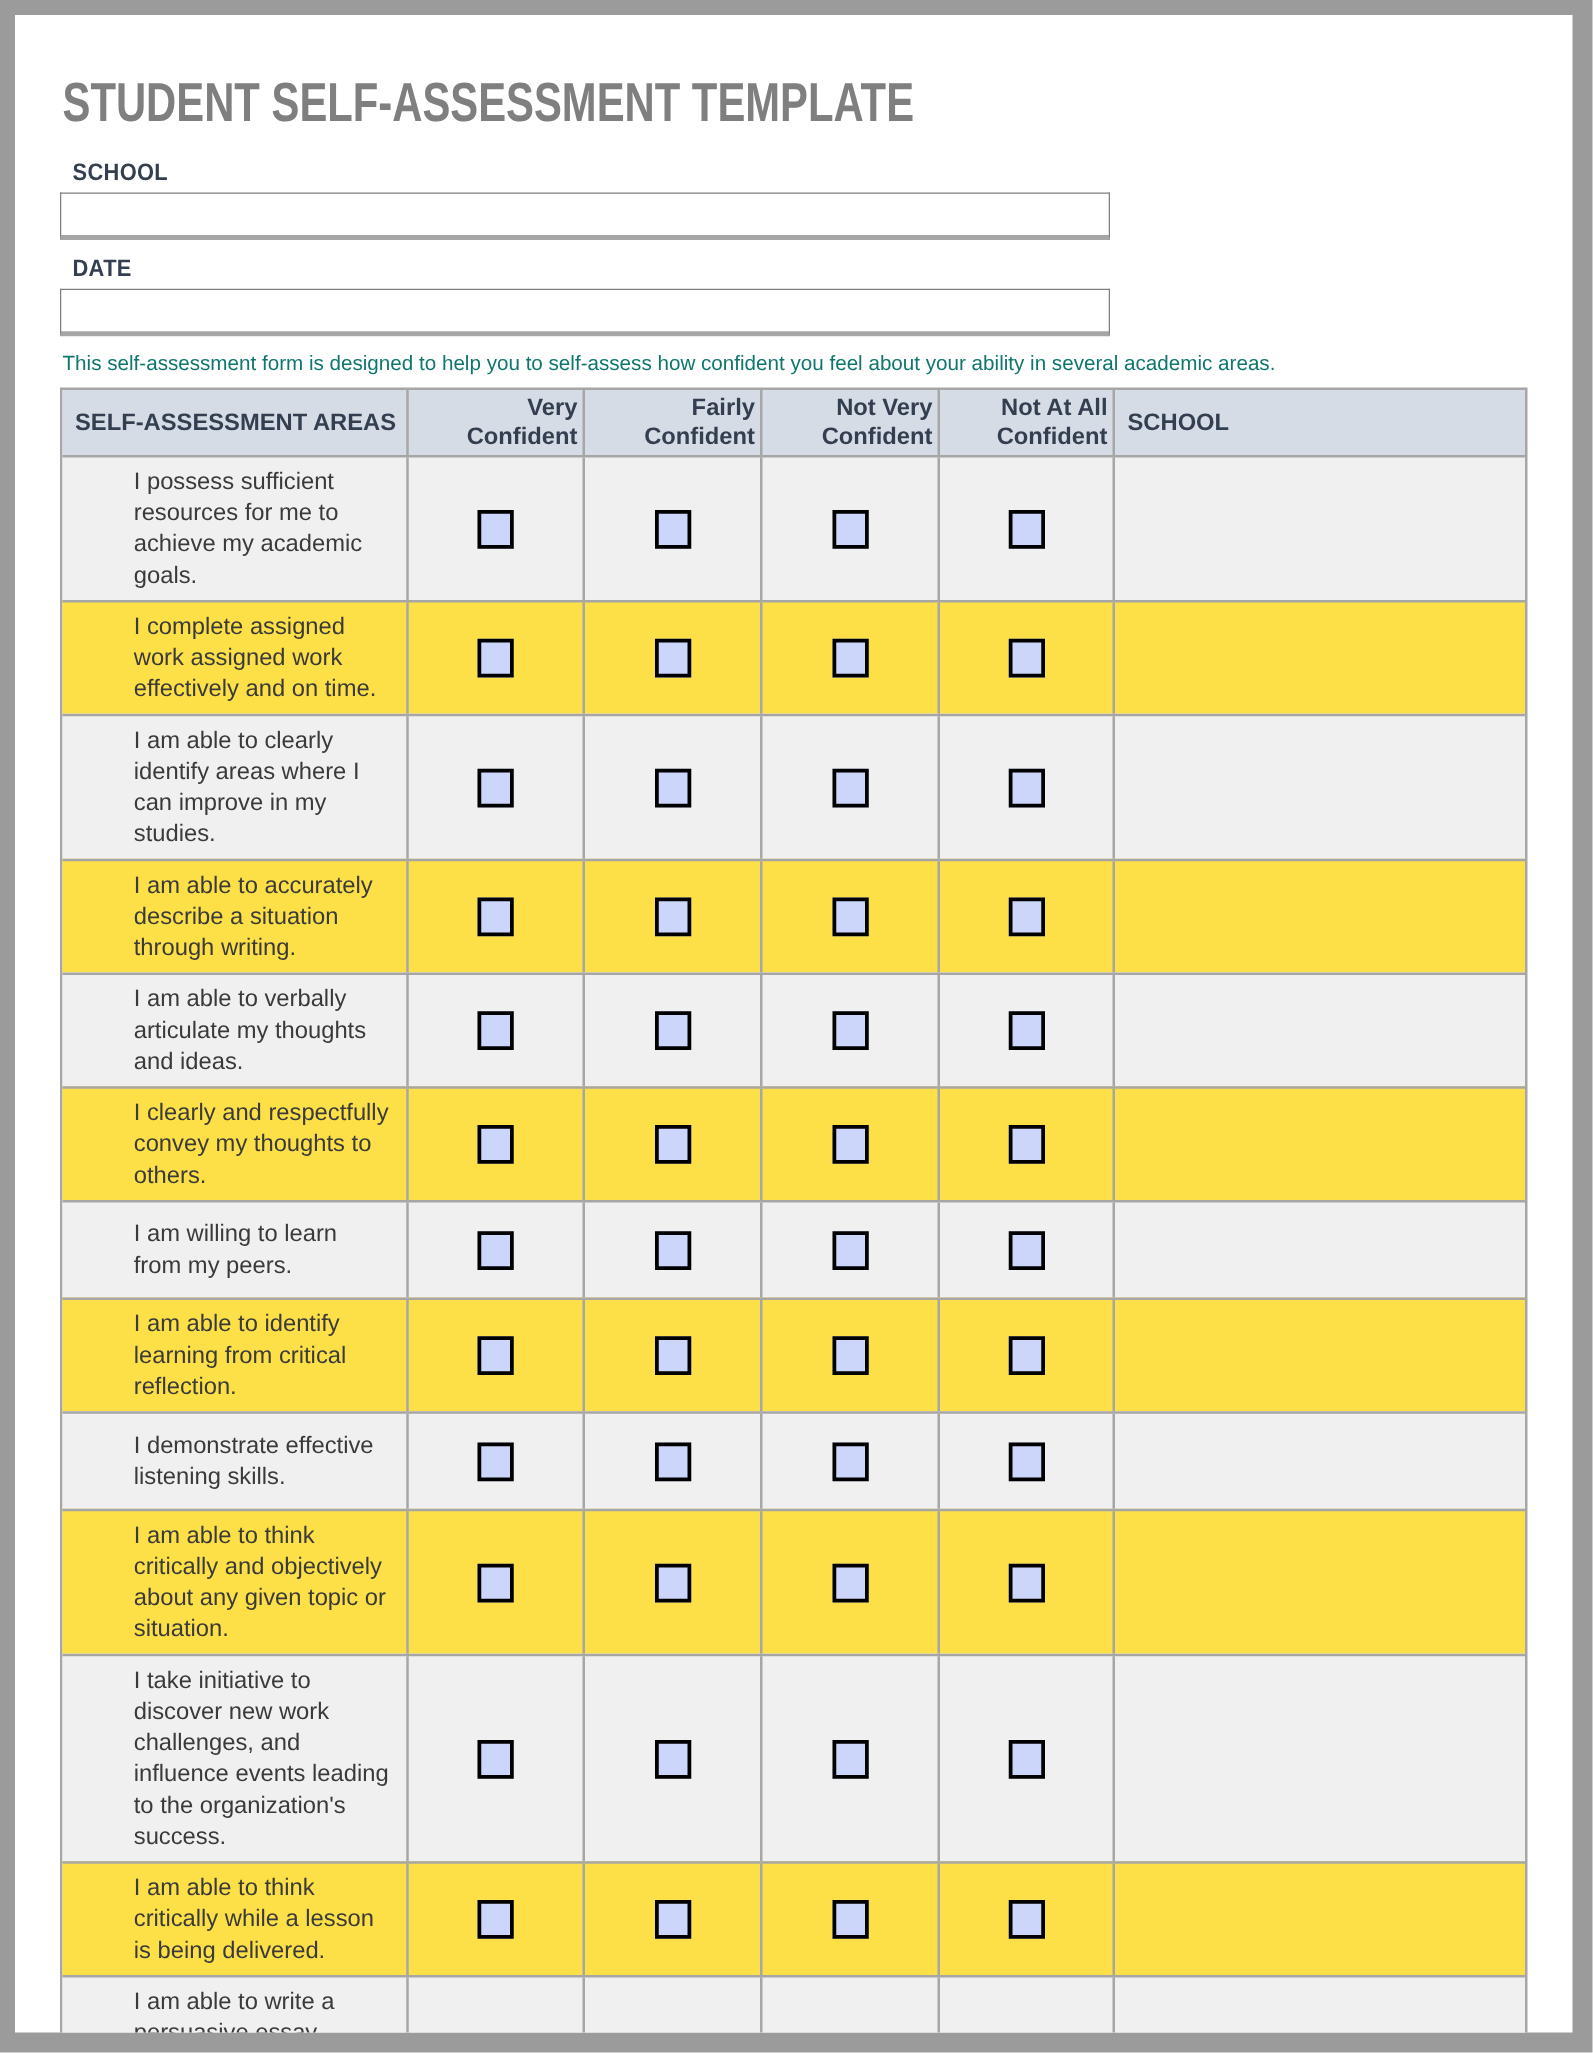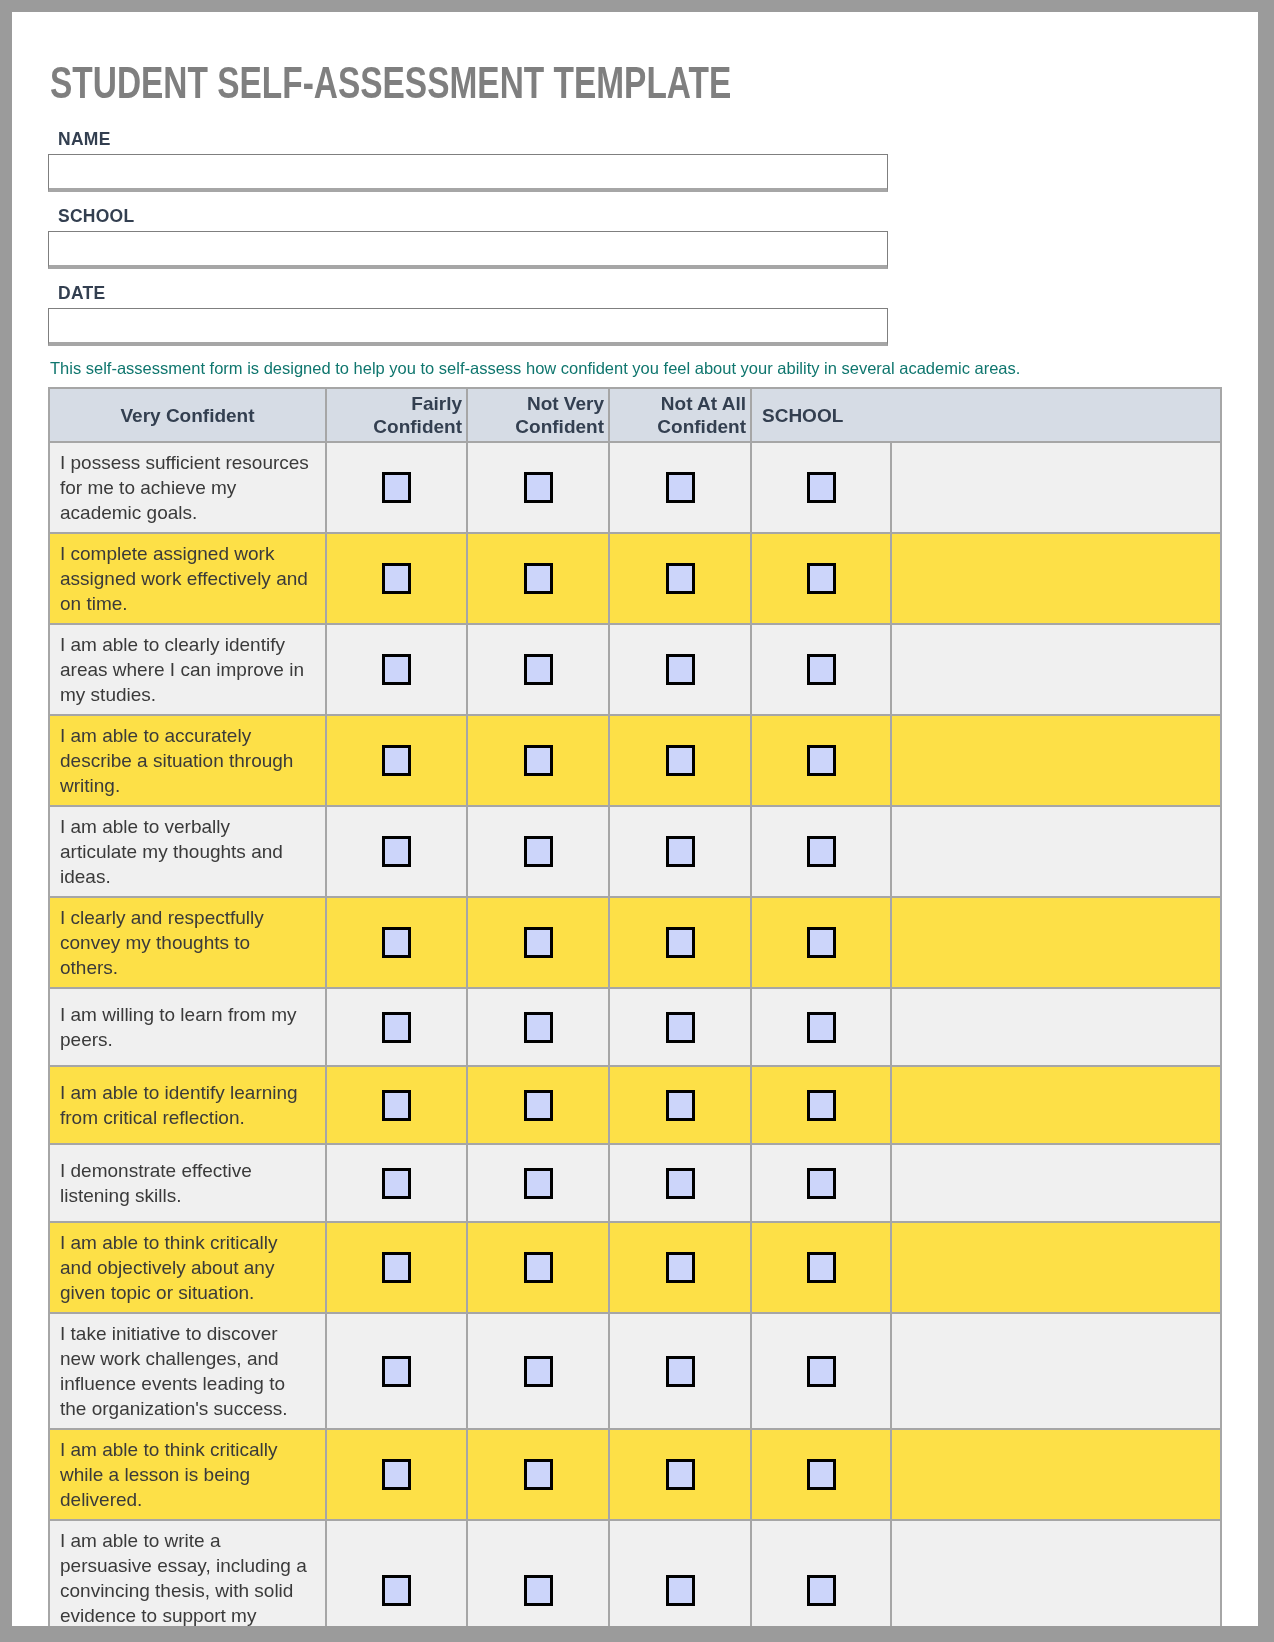--- a/index.html
+++ b/index.html
@@ -101,20 +101,21 @@
     background: #fde047;
   }
   .tbody .trow:nth-child(odd) { background: #f0f0f0; }
   .area-cell {
     display: flex;
     align-items: center;
     font-size: 19px;
     color: #3a3a3a;
     line-height: 25px;
     padding: 7px 14px 7px 10px;
+    margin-left: 47px;
   }
   .check-cell {
     display: flex;
     align-items: center;
     justify-content: center;
   }
   .checkbox {
     width: 29px;
     height: 31px;
     background: #ccd5fa;
@@ -124,39 +125,36 @@
   .notes-cell { }
 </style>
 </head>
 <body>
 
 <div class="frame">
   <div class="page">
 
     <div class="title">STUDENT SELF-ASSESSMENT TEMPLATE</div>
 
-    <div class="field">
-      <div class="field-label">NAME</div>
-      <input class="field-input" type="text" aria-label="Name" value="" style="">
-    </div>
 
     <div class="field">
       <div class="field-label">SCHOOL</div>
       <input class="field-input" type="text" aria-label="School" value="" style="">
     </div>
 
     <div class="field">
       <div class="field-label">DATE</div>
       <input class="field-input" type="text" aria-label="Date" value="" style="">
     </div>
 
     <div class="intro">This self-assessment form is designed to help you to self-assess how confident you feel about your ability in several academic areas.</div>
 
     <div class="grid">
       <div class="thead">
+        <div class="cell hcell left">SELF-ASSESSMENT AREAS</div>
         <div class="cell hcell">Very Confident</div>
         <div class="cell hcell">Fairly Confident</div>
         <div class="cell hcell">Not Very Confident</div>
         <div class="cell hcell">Not At All Confident</div>
         <div class="cell hcell left">SCHOOL</div>
       </div>
       <div class="tbody">
   <div class="trow">
     <div class="cell area-cell">I possess sufficient resources for me to achieve my academic goals.</div>
     <div class="cell check-cell">

